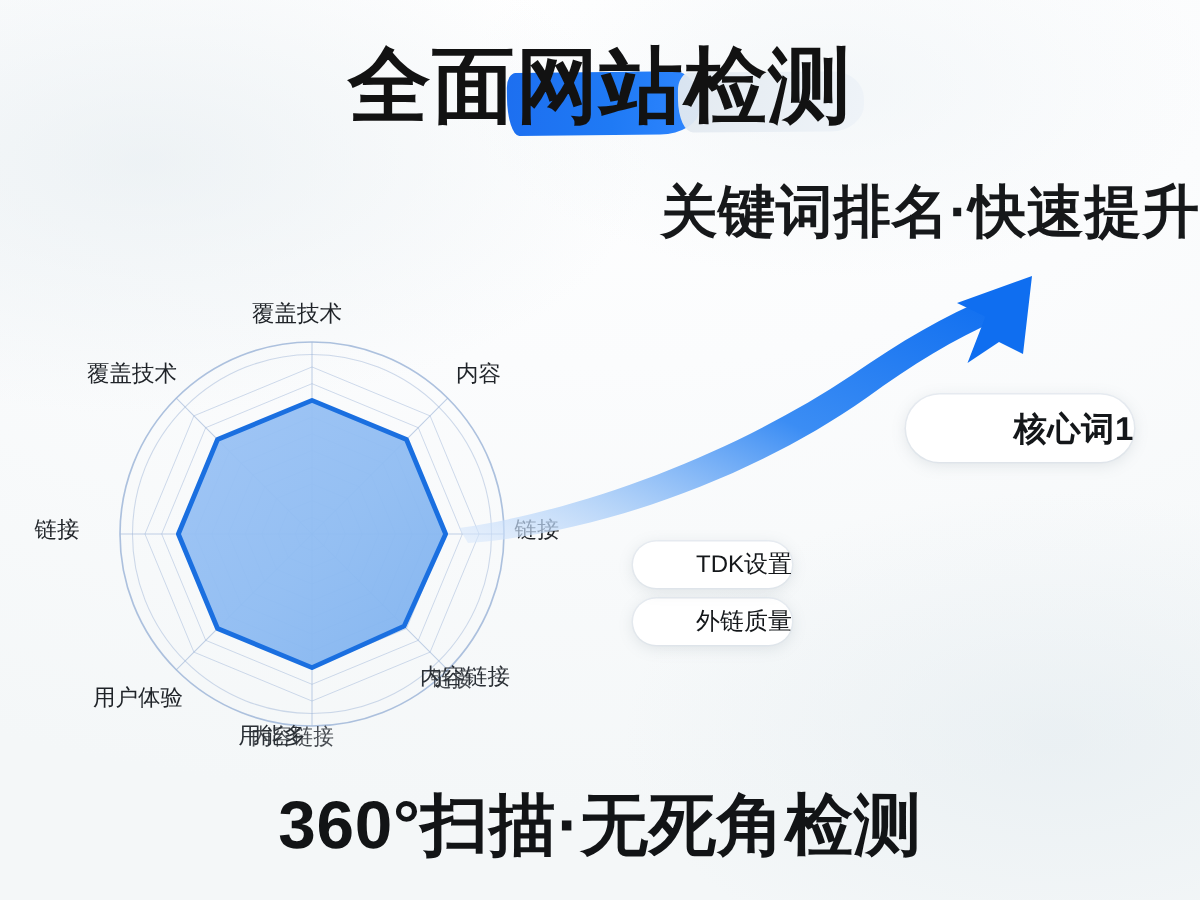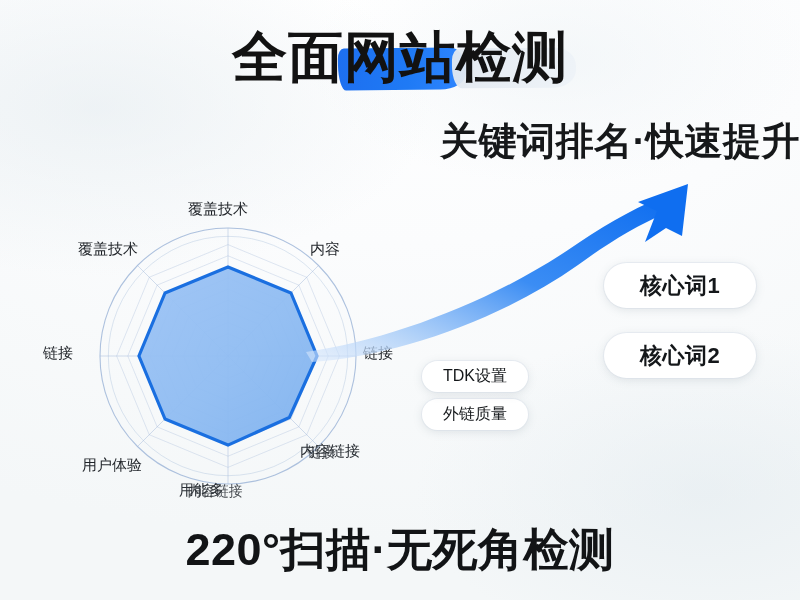--- a/index.html
+++ b/index.html
@@ -94,21 +94,20 @@
     white-space: nowrap;
   }
 
   
   #radar-block {
     position: absolute;
     left: 18px;
     top: 196px;
     width: 400px;
     height: 310px;
-    margin-left: 20px;
   }
   #radar-svg { display: block; }
   .radar-label {
     position: absolute;
     font-size: 15px;
     color: #1f2328;
     white-space: nowrap;
     font-weight: 500;
   }
   .radar-label.garbled {
@@ -134,21 +133,21 @@
     width: 420px;
     height: 190px;
     pointer-events: none;
   }
 
   
   .pill {
     position: absolute;
     display: flex;
     align-items: center;
-    justify-content: center;
+    justify-content: flex-end;
     background: #ffffff;
     border-radius: 999px;
     color: #14171a;
     box-shadow: 0 2px 10px rgba(110,125,140,.18), 0 0 0 1px rgba(235,240,245,.9);
     white-space: nowrap;
   }
   .pill.small {
     width: 106px;
     height: 31px;
     font-size: 16px;
@@ -221,21 +220,21 @@
           <line x1="190" y1="160" x2="99.49" y2="250.51" stroke="#9fb6d8" stroke-width="0.7" opacity="0.65"></line>
           <line x1="190" y1="160" x2="62.00" y2="160.00" stroke="#9fb6d8" stroke-width="0.7" opacity="0.65"></line>
           <line x1="190" y1="160" x2="99.49" y2="69.49" stroke="#9fb6d8" stroke-width="0.7" opacity="0.65"></line>
         </g>
       <g id="radar-series">
           <path d="M190.00,70.91 L252.99,97.01 L279.09,160.00 L251.42,221.42 L190.00,249.09 L127.01,222.99 L100.91,160.00 L127.01,97.01 Z" fill="url(#radarFill)" stroke="#1a6fe0" stroke-width="3.2" stroke-linejoin="round"></path>
         </g>
     </svg>
 
     <div class="radar-label" style="left:150px; top:4px;">覆盖技术</div>
-    <div class="radar-label" style="left:272px; top:44px;">内容</div>
+    <div class="radar-label" style="left:286px; top:44px;">内容</div>
     <div class="radar-label" style="left:325px; top:148px;">链接</div>
     <div class="radar-label garbled" style="left:262px; top:246px;">
       <span class="garble-stack">
         <span class="g1">内容链接</span>
         <span class="g2">链接</span>
       </span>
     </div>
     <div class="radar-label garbled" style="left:141px; top:285px;">
       <span class="garble-stack">
         <span class="g1">用能多</span>
@@ -270,19 +269,16 @@
   <div class="pill small" style="left:422px; top:399px;">
     <span>外链质量</span>
   </div>
   <div class="pill small" style="left:422px; top:361px;">
     <span>TDK设置</span>
   </div>
 
   <div class="pill big" style="left:604px; top:263px;">
     <span>核心词1</span>
   </div>
-  <div class="pill big" style="left:604px; top:333px;">
-    <span>核心词2</span>
-  </div>
-
-  <div class="footline">220°扫描·无死角检测</div>
+
+  <div class="footline">360°扫描·无死角检测</div>
 
 </div>
 
 </body></html>

